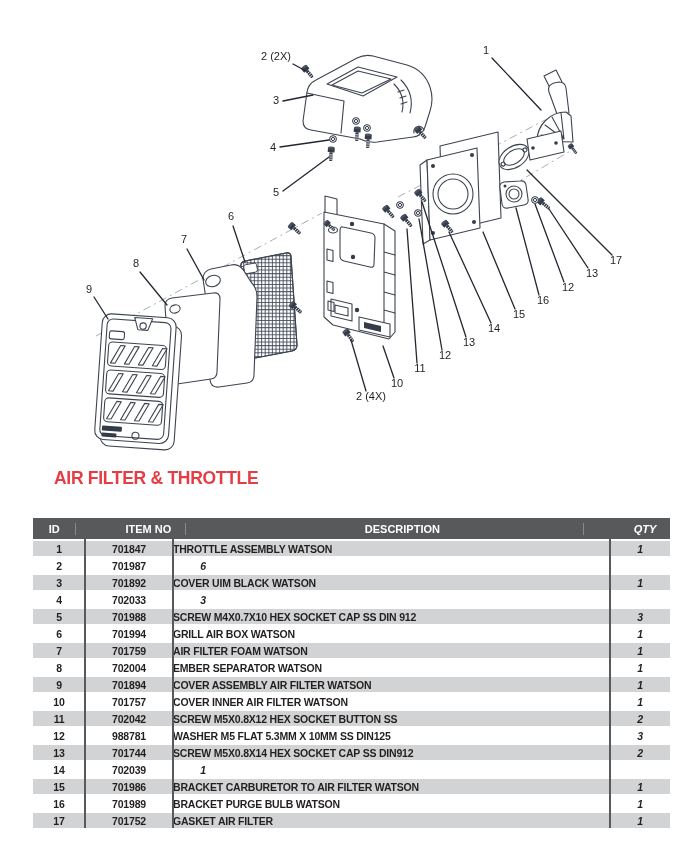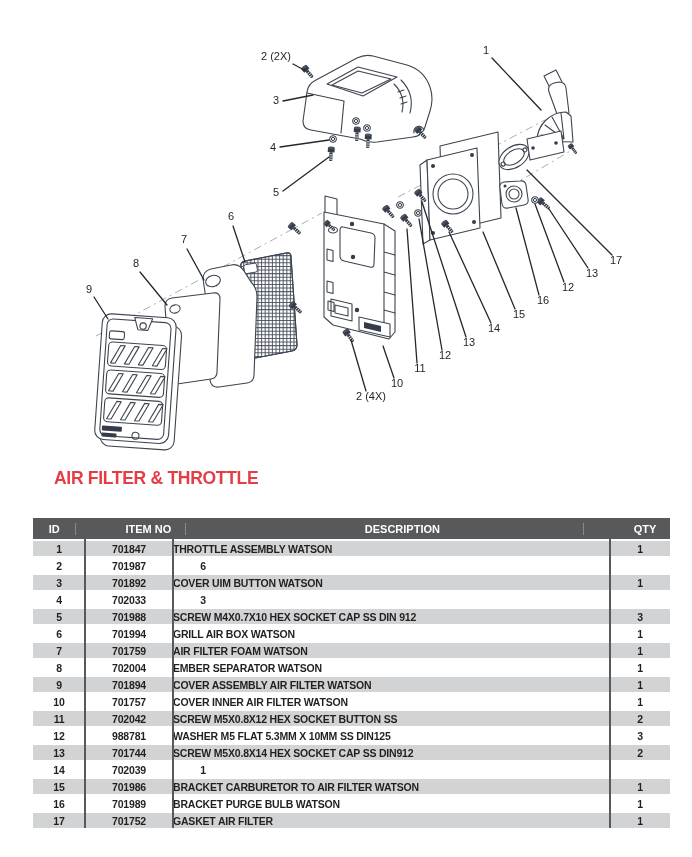--- a/index.html
+++ b/index.html
@@ -17,21 +17,21 @@
            letter-spacing:-.3px;margin-left:16px;}
   .parts-table{position:absolute;left:33px;top:518px;width:637px;}
   .t-head{display:flex;height:21px;color:#ffffff;font-size:11px;font-weight:700;
           align-items:center;letter-spacing:0;gap:36px;}
   .t-row{display:flex;height:15px;margin-top:2px;align-items:center;font-size:10.5px;
          font-weight:700;color:#231f20;letter-spacing:-.2px;}
   .c-id{width:52px;text-align:center;}
   .c-item{width:88px;text-align:center;}
   .c-desc{width:437px;text-align:left;box-sizing:border-box;
           white-space:nowrap;overflow:hidden;}
-  .c-qty{width:60px;text-align:center;}
+  .c-qty{width:60px;text-align:center;font-style:italic;}
   .t-head .c-id,.t-head .c-item,.t-head .c-desc{border-right:1px solid #88898b;box-sizing:border-box;}
   .t-head .c-desc{text-align:center;padding-left:0;}
   .vline{position:absolute;top:21px;width:2px;height:289px;}
   .v1{left:51px;}.v2{left:139px;}.v3{left:576px;}
 </style>
 </head>
 <body>
 
 <svg class="diagram" width="692" height="460" viewBox="0 0 692 460">
   <defs>
@@ -289,21 +289,21 @@
         <div class="c-qty">1</div>
       </div>
       <div class="t-row">
         <div class="c-id">2</div>
         <div class="c-item">701987</div>
         <div class="c-qty">6</div>
       </div>
       <div class="t-row" style="background: rgb(209, 211, 212);">
         <div class="c-id">3</div>
         <div class="c-item">701892</div>
-        <div class="c-desc">COVER UIM BUTTON WATSON</div>
+        <div class="c-desc">COVER UIM BLACK WATSON</div>
         <div class="c-qty">1</div>
       </div>
       <div class="t-row">
         <div class="c-id">4</div>
         <div class="c-item">702033</div>
         <div class="c-qty">3</div>
       </div>
       <div class="t-row" style="background: rgb(209, 211, 212);">
         <div class="c-id">5</div>
         <div class="c-item">701988</div>

